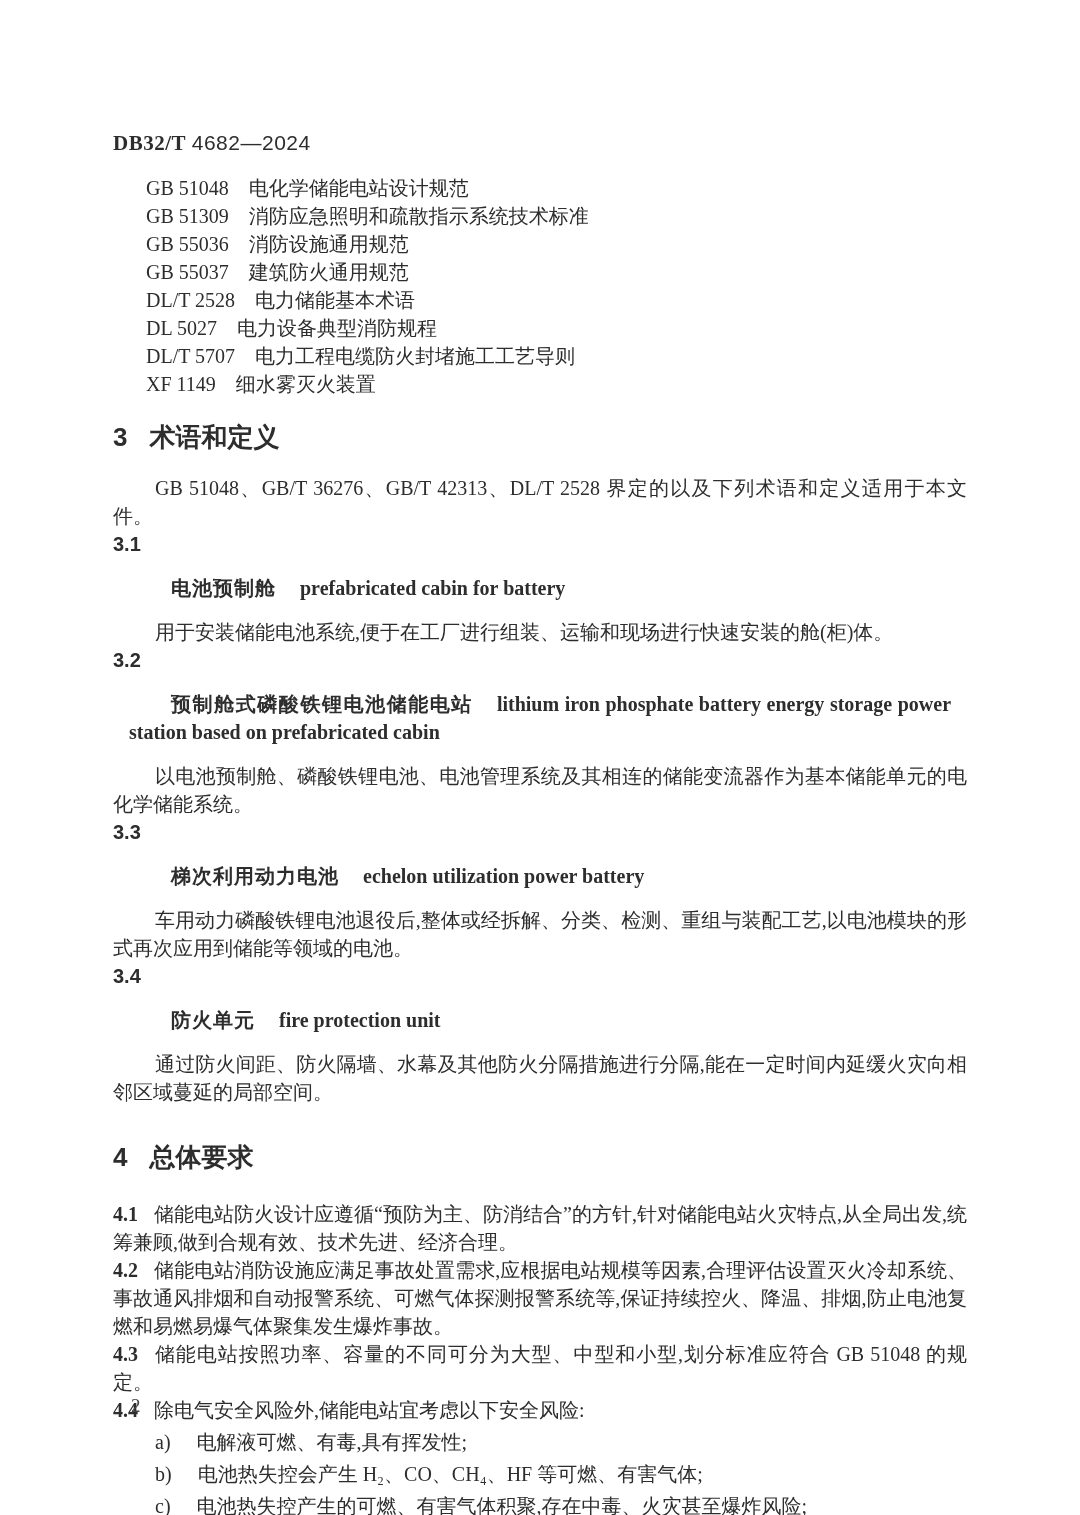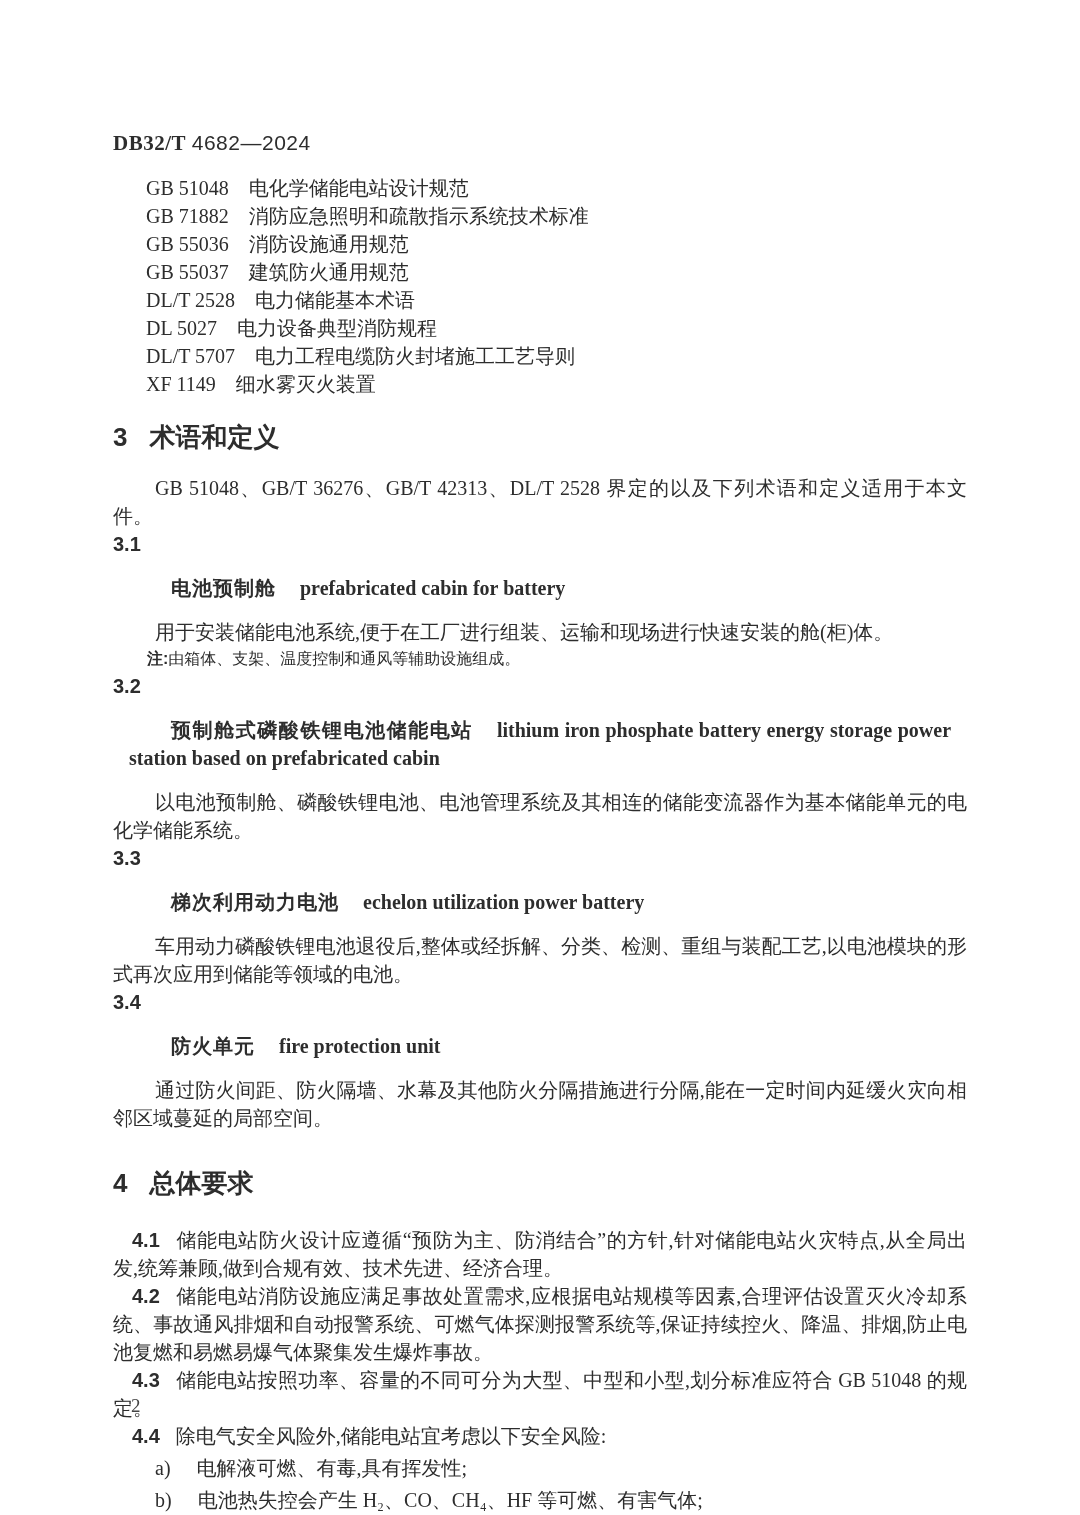--- a/index.html
+++ b/index.html
@@ -70,24 +70,23 @@
   .term-en { font-family: "Liberation Serif", "DejaVu Serif", serif; }
   .term-note {
     margin: 0 0 0 34px;
     font-size: 16px;
     line-height: 26px;
   }
   .term-note .note-label { font-family: "Liberation Sans", "DejaVu Sans", sans-serif; font-weight: bold; }
   .clause { margin: 0; text-align: justify; }
   .clause-first { margin-top: 28px; }
   .clause-num {
-    font-family: Liberation Sans, sans-serif;
+    font-family: Liberation Serif, serif;
     font-weight: bold;
     margin-right: 16px;
-    margin-left: 19px;
   }
   .subitem { margin: 4px 0 0 42px; text-align: justify; }
   .sub-label { margin-right: 26px; }
   .page-number {
     position: absolute;
     left: 131px;
     top: 1392px;
     font-size: 19px;
     color: #444;
   }
@@ -97,38 +96,37 @@
 
 <div class="page">
 
   <div class="doc-header">
     <span class="code-prefix">DB32/T</span>
     <span class="code-number">4682—2024</span>
   </div>
 
   <div class="ref-list">
     <p class="ref-line"><span class="ref-code">GB 51048</span><span class="ref-title">电化学储能电站设计规范</span></p>
-    <p class="ref-line"><span class="ref-code">GB 71882</span><span class="ref-title">消防应急照明和疏散指示系统技术标准</span></p>
+    <p class="ref-line"><span class="ref-code">GB 51309</span><span class="ref-title">消防应急照明和疏散指示系统技术标准</span></p>
     <p class="ref-line"><span class="ref-code">GB 55036</span><span class="ref-title">消防设施通用规范</span></p>
     <p class="ref-line"><span class="ref-code">GB 55037</span><span class="ref-title">建筑防火通用规范</span></p>
     <p class="ref-line"><span class="ref-code">DL/T 2528</span><span class="ref-title">电力储能基本术语</span></p>
     <p class="ref-line"><span class="ref-code">DL 5027</span><span class="ref-title">电力设备典型消防规程</span></p>
     <p class="ref-line"><span class="ref-code">DL/T 5707</span><span class="ref-title">电力工程电缆防火封堵施工工艺导则</span></p>
     <p class="ref-line"><span class="ref-code">XF 1149</span><span class="ref-title">细水雾灭火装置</span></p>
   </div>
 
   <h2 class="sec-heading"><span class="sec-num">3</span><span class="sec-title">术语和定义</span></h2>
 
   <p class="body-p indent intro-p">GB 51048、GB/T 36276、GB/T 42313、DL/T 2528 界定的以及下列术语和定义适用于本文件。</p>
 
   <div class="term-block">
     <p class="term-id">3.1</p>
     <p class="term-name"><span class="term-zh">电池预制舱</span><span class="term-en">prefabricated cabin for battery</span></p>
     <p class="body-p indent">用于安装储能电池系统,便于在工厂进行组装、运输和现场进行快速安装的舱(柜)体。</p>
-    <p class="term-note"><span class="note-label">注:</span><span>由箱体、支架、温度控制和通风等辅助设施组成。</span></p>
   </div>
 
   <div class="term-block">
     <p class="term-id">3.2</p>
     <p class="term-name"><span class="term-zh">预制舱式磷酸铁锂电池储能电站</span><span class="term-en">lithium iron phosphate battery energy storage power station based on prefabricated cabin</span></p>
     <p class="body-p indent">以电池预制舱、磷酸铁锂电池、电池管理系统及其相连的储能变流器作为基本储能单元的电化学储能系统。</p>
   </div>
 
   <div class="term-block">
     <p class="term-id">3.3</p>

